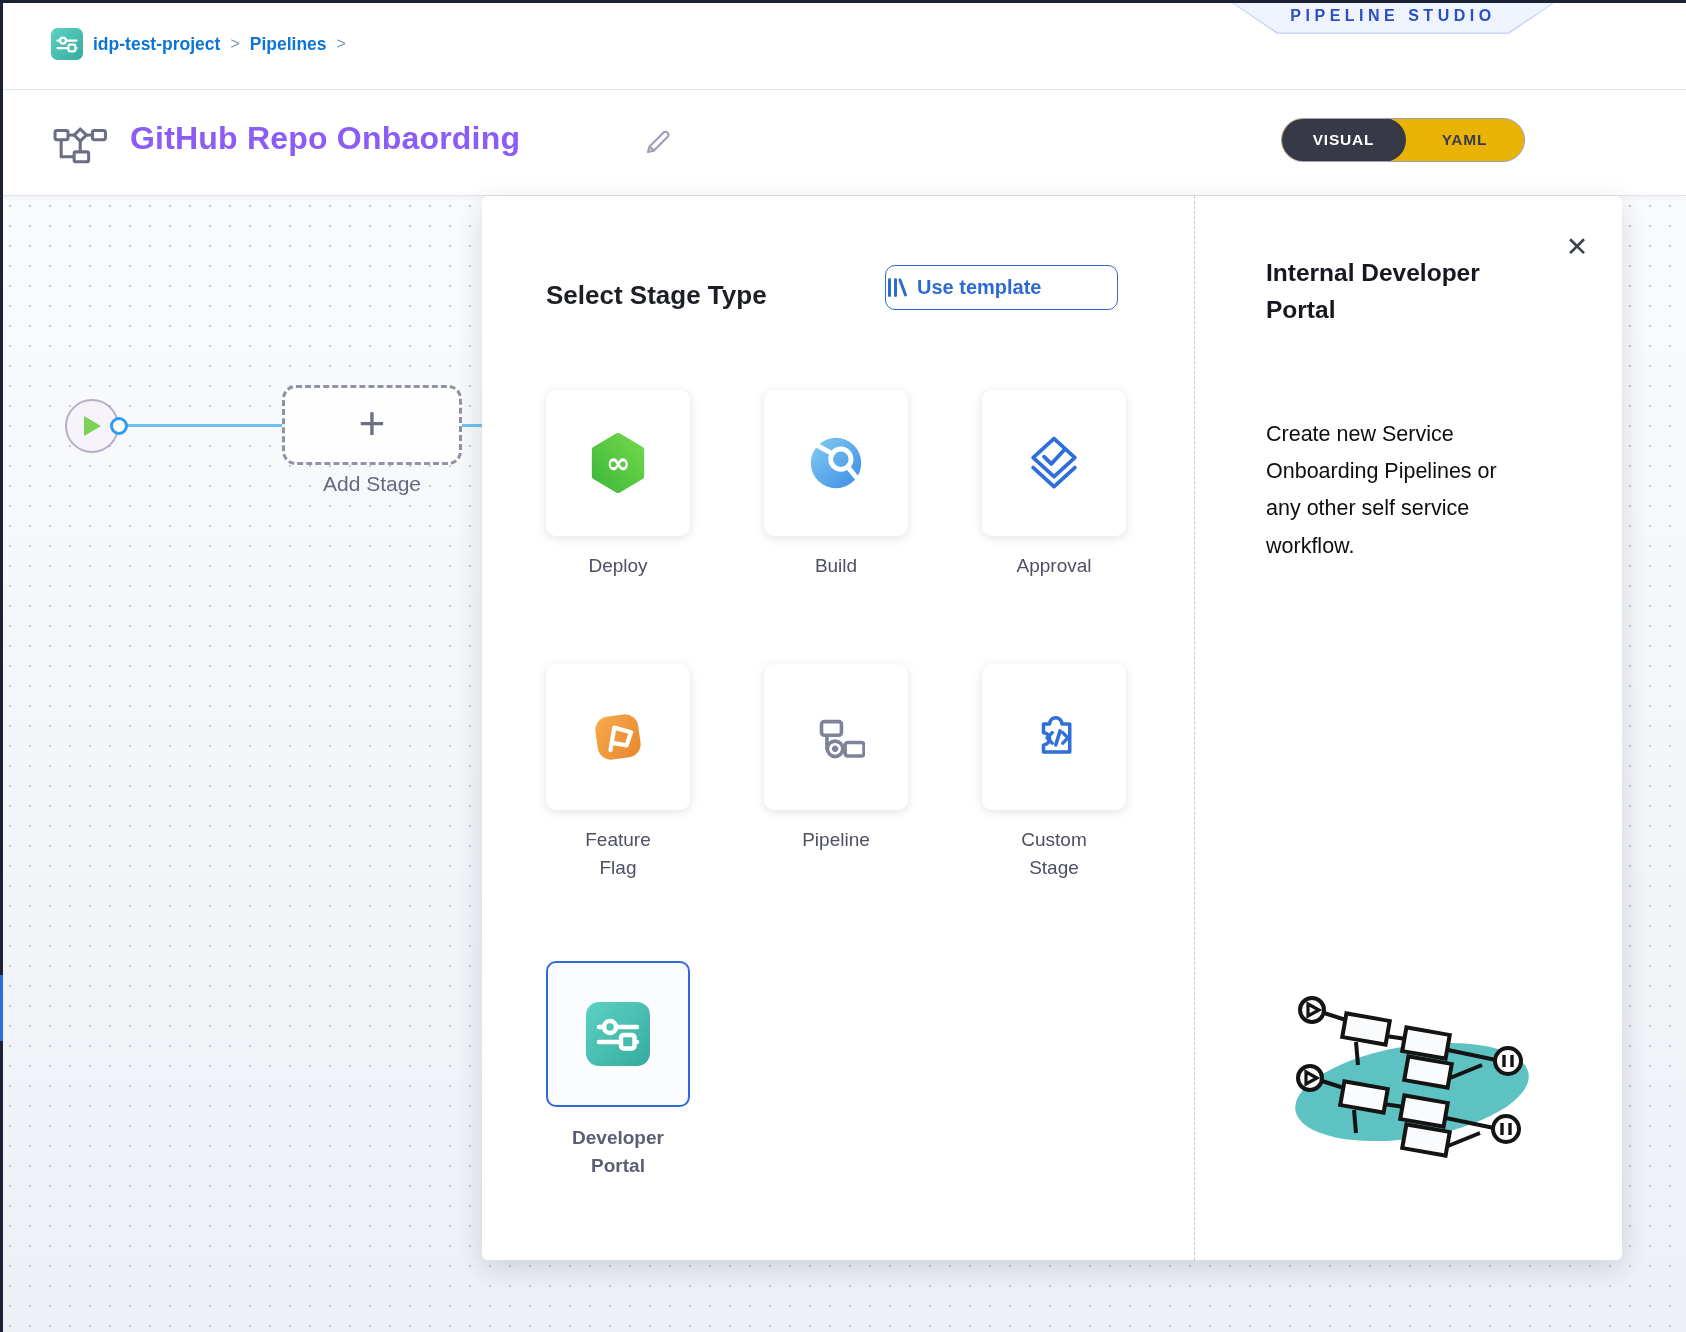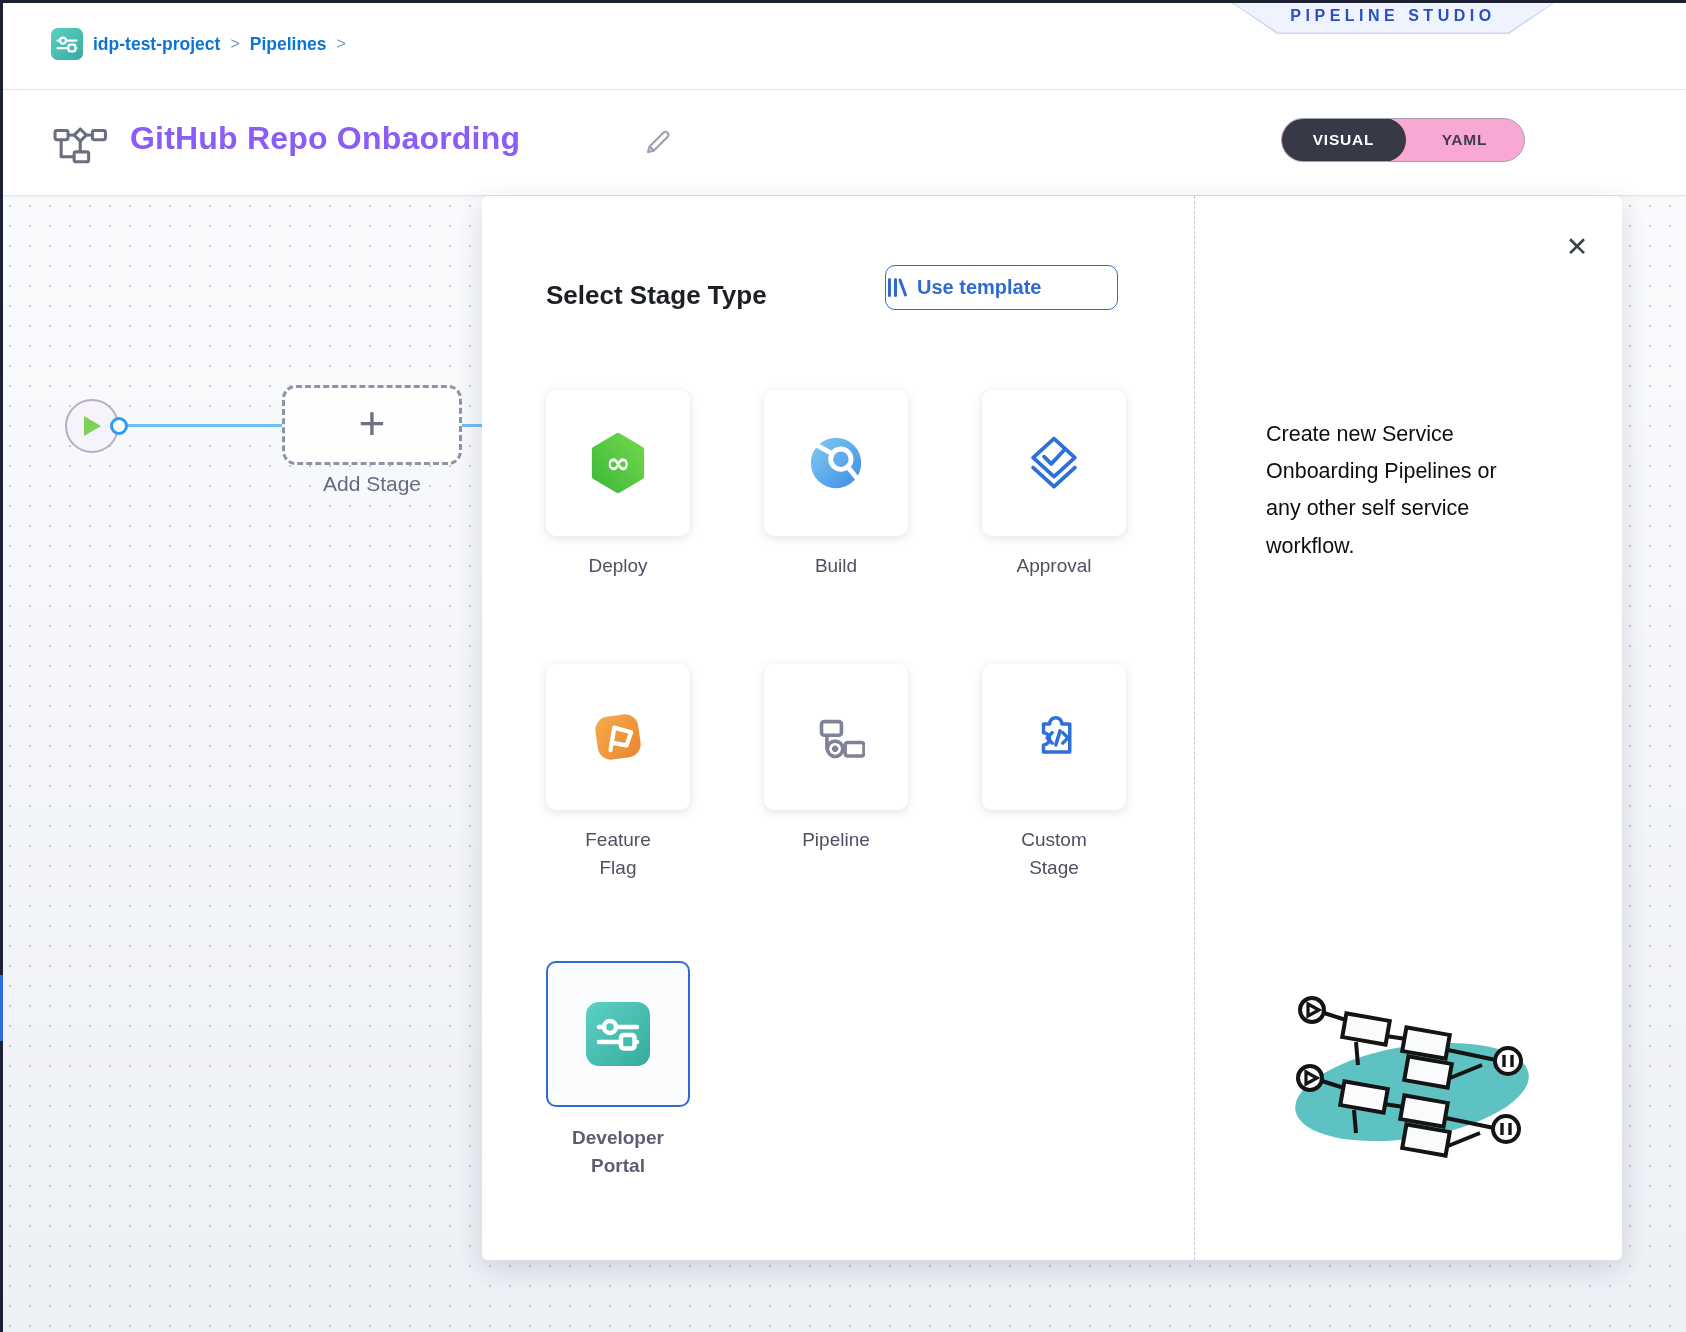--- a/index.html
+++ b/index.html
@@ -26,21 +26,21 @@
     background:#eef3fd; display:flex; align-items:center; justify-content:center; }
   .studio-badge .label { font-size:16px; font-weight:bold; letter-spacing:4.5px; color:#2b4fc2; padding-bottom:4px; }
 
   
   .header-row { position:absolute; left:0; top:91px; width:1686px; height:105px; background:#fff;
     border-bottom:1px solid #dfe2e8; box-shadow:0 2px 5px rgba(20,20,40,.04); }
   .title-icon { position:absolute; left:52px; top:122px; }
   .page-title { position:absolute; left:130px; top:120px; font-size:32px; font-weight:bold; color:#8b5cf6; letter-spacing:.2px; }
   .edit-pencil { position:absolute; left:642px; top:126px; cursor:pointer; }
 
-  .toggle { position:absolute; left:1281px; top:118px; width:244px; height:44px; background:#f9a8d4;
+  .toggle { position:absolute; left:1281px; top:118px; width:244px; height:44px; background:#eab308;
     border:1.5px solid #a0a2b3; border-radius:999px; display:flex; align-items:stretch; overflow:hidden; }
   .toggle .seg { flex:1; display:flex; align-items:center; justify-content:center;
     font-size:15.5px; font-weight:bold; letter-spacing:.8px; cursor:pointer; }
   .toggle .seg.active { background:#383946; color:#fff; border-radius:999px; margin:-1px; flex:1.05; }
   .toggle .seg.inactive { color:#3c3d4c; }
 
   
   .canvas { position:absolute; left:0; top:196px; width:1686px; height:1136px;
     background-image:radial-gradient(circle,#c3c7d0 1.2px,rgba(0,0,0,0) 1.4px),linear-gradient(180deg,#fafbfd,#edf0f5);
     background-size:20px 20px,100% 100%; }
@@ -279,20 +279,21 @@
         <line x1="13" y1="40" x2="51" y2="40" stroke="#fff" stroke-width="4.5" stroke-linecap="round"></line>
         <rect x="35" y="33" width="13.5" height="13.5" rx="2.5" fill="#43bcae" stroke="#fff" stroke-width="4.5"></rect>
       </svg>
     </div>
     <div class="stage-label bold" style="left:64px; top:928px;">
         <span class="w">Developer Portal</span>
       </div>
 
     <div class="panel-divider"></div>
     <div class="panel-close">✕</div>
+    <div class="panel-heading">Internal Developer Portal</div>
     <div class="panel-desc">Create new Service Onboarding Pipelines or any other self service workflow.</div>
 
     <svg class="panel-illustration" width="330" height="240" viewBox="0 0 330 240">
       <ellipse cx="152" cy="142" rx="118" ry="46" fill="#5ec2c2" transform="rotate(-9 152 142)"></ellipse>
 
       <g stroke="#141414" stroke-width="4" fill="none">
         <line x1="64" y1="63" x2="86" y2="70"></line>
         <g transform="rotate(10 106 79)">
             <rect x="84" y="67" width="44" height="24" fill="#fafbfd"></rect>
           </g>

